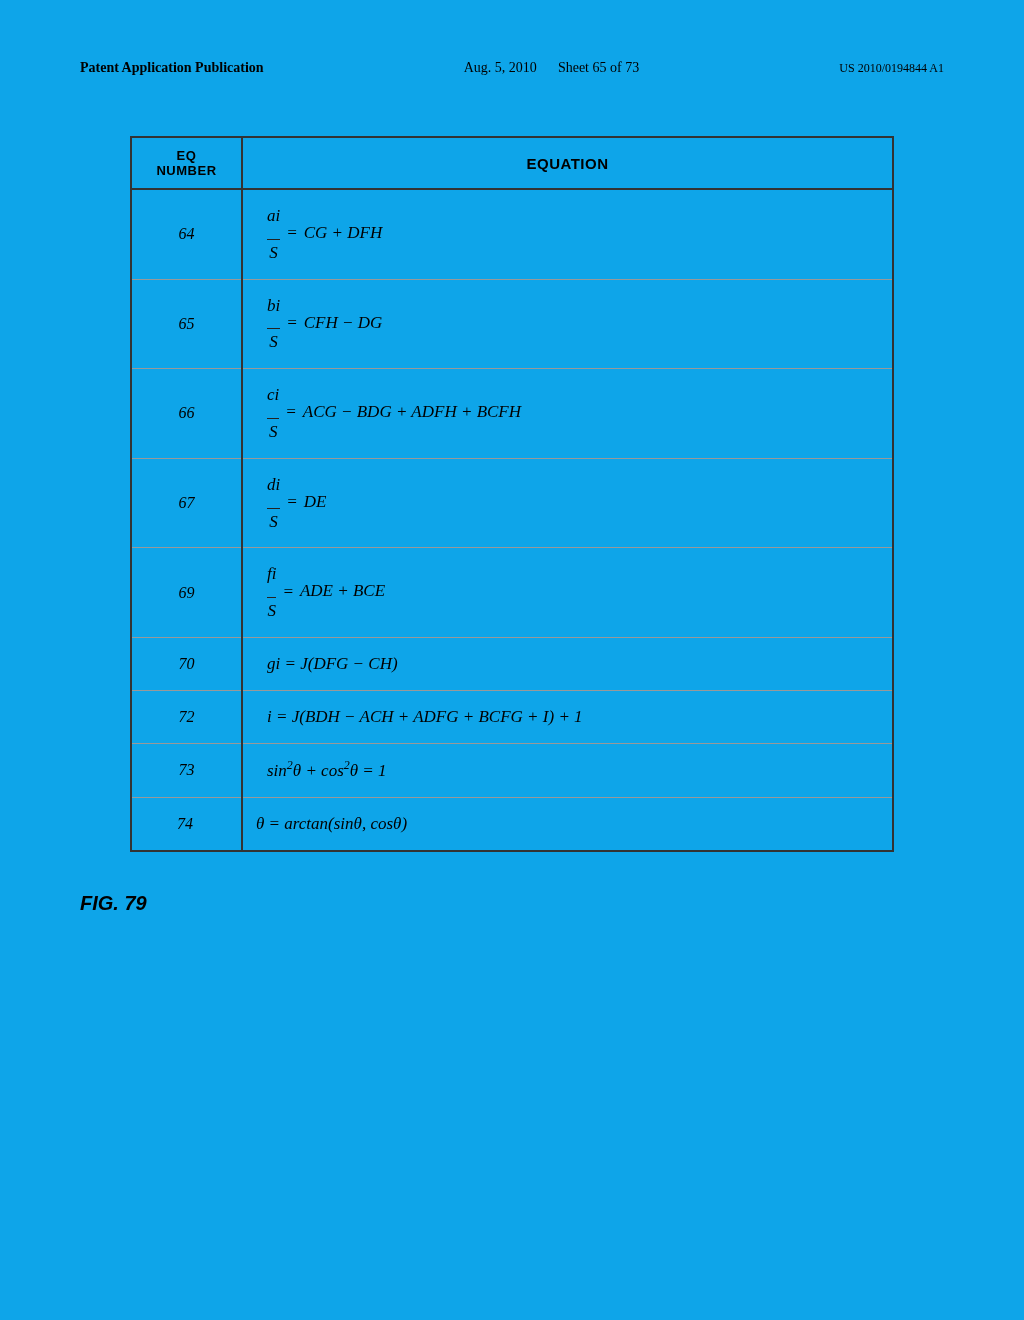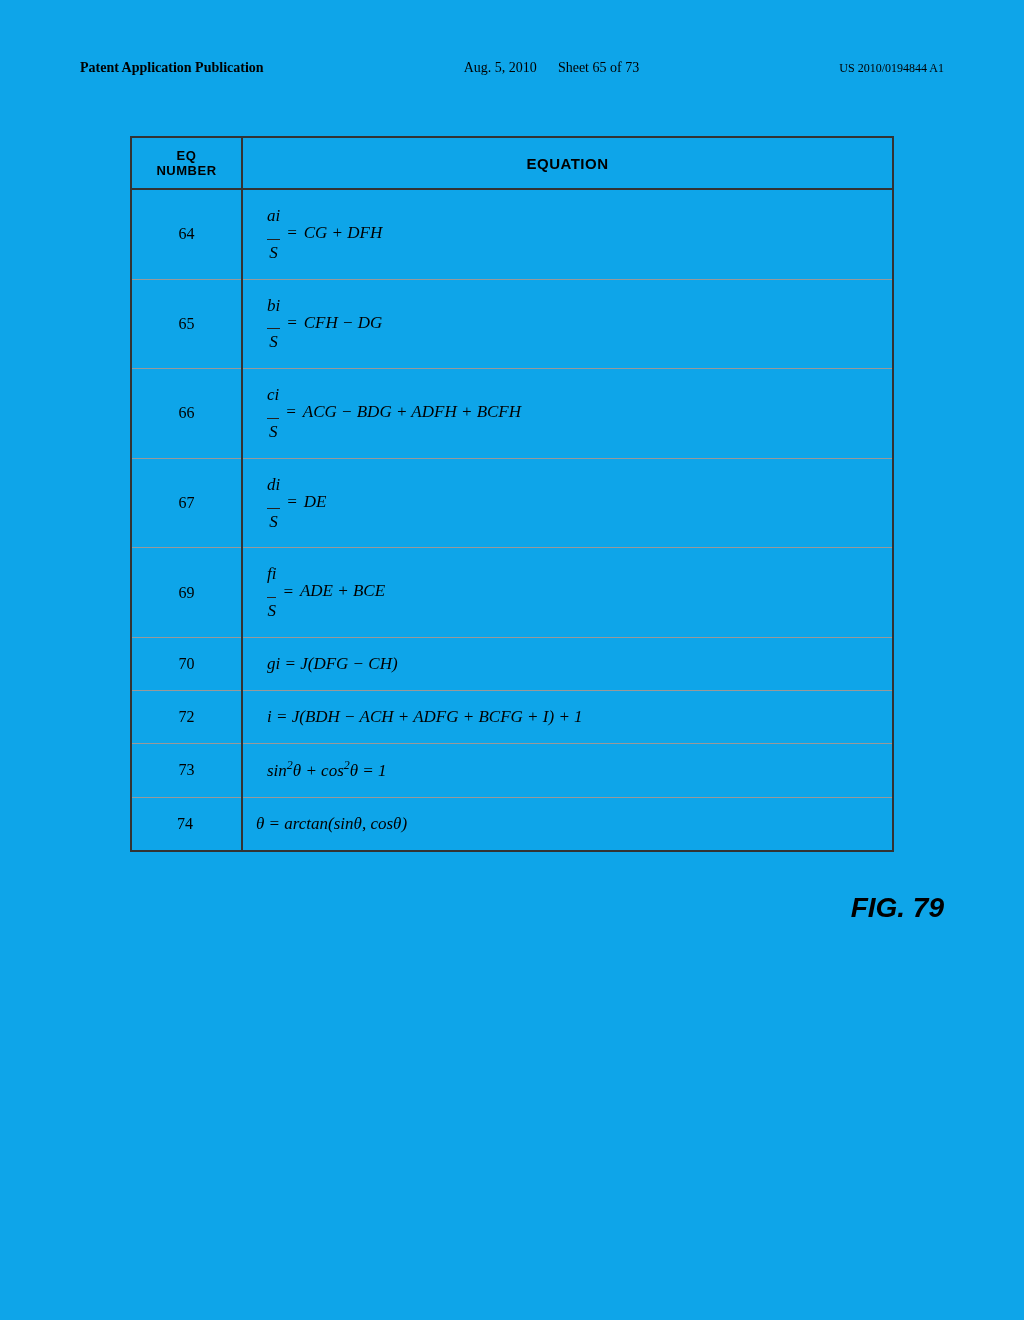--- a/index.html
+++ b/index.html
@@ -87,20 +87,21 @@
 
     tbody tr td {
       padding: 14px 16px;
       border-bottom: 1px solid #999;
       vertical-align: middle;
     }
 
     tbody tr td.eq-num {
       text-align: center;
       border-right: 2px solid #333;
+      font-style: italic;
       font-size: 16px;
     }
 
     tbody tr td.eq-formula {
       padding-left: 24px;
       font-style: italic;
       font-size: 17px;
       line-height: 1.4;
     }
 
@@ -127,24 +128,24 @@
       padding-top: 1px;
       text-align: center;
     }
 
     sup {
       font-size: 0.7em;
       vertical-align: super;
     }
 
     .fig-caption {
-      text-align: right;
+      text-align: left;
       margin-top: 40px;
       font-style: italic;
-      font-size: 28px;
+      font-size: 20px;
       font-family: Arial, sans-serif;
       font-weight: bold;
     }
   </style>
 </head>
 <body>
 
 <div class="page">
 
   <div class="header">

